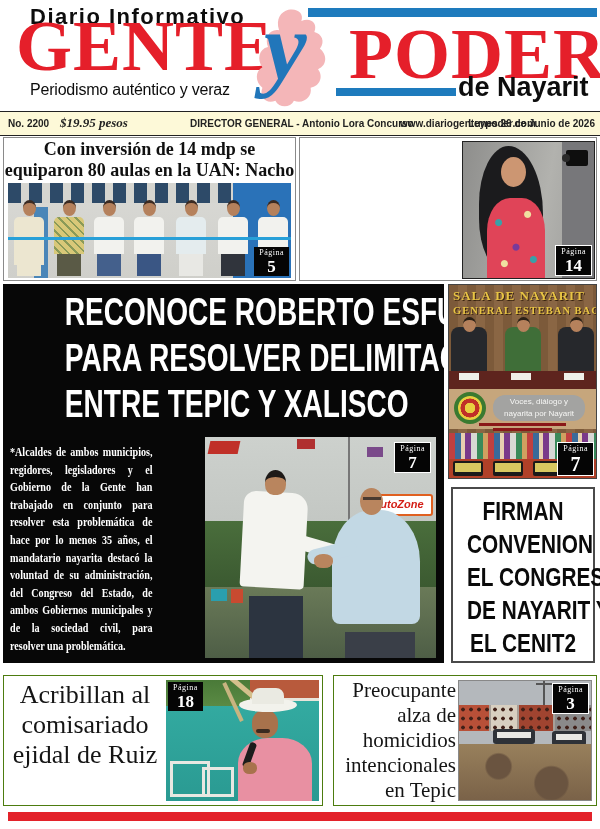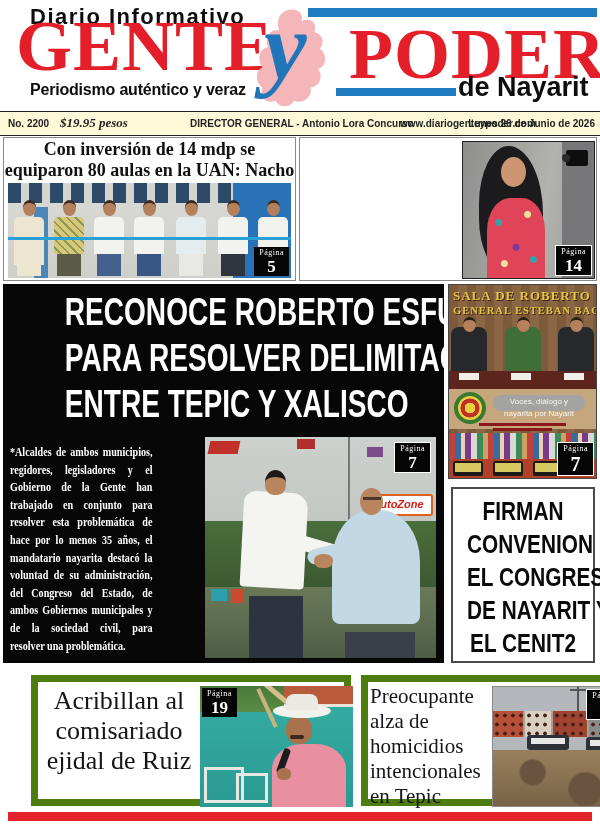--- a/index.html
+++ b/index.html
@@ -10,37 +10,37 @@
   .kicker{position:absolute;left:30px;top:4px;font-size:22px;font-weight:bold;color:#0d0d0d;letter-spacing:1.5px;text-align:right;}
   .title-left{position:absolute;left:16px;top:10px;font-family:"Liberation Serif",serif;font-weight:bold;
               font-size:72px;line-height:72px;color:#e51f2a;letter-spacing:1px;}
   .title-right{position:absolute;left:349px;top:18px;font-family:"Liberation Serif",serif;font-weight:bold;
               font-size:72px;line-height:72px;color:#e51f2a;letter-spacing:1px;}
   .state-shape{position:absolute;left:252px;top:8px;width:95px;height:102px;}
   .logo-y{position:absolute;left:264px;top:-8px;font-family:"Liberation Serif",serif;font-style:italic;
           font-weight:bold;font-size:96px;line-height:110px;color:#2176ba;}
   .blue-bar-top{position:absolute;left:308px;top:8px;width:289px;height:9px;background:#1e7bbd;}
   .blue-bar-bottom{position:absolute;left:336px;top:88px;width:120px;height:8px;background:#1e7bbd;}
-  .tagline{position:absolute;left:30px;top:81px;font-size:16px;font-weight:bold;color:#0d0d0d;letter-spacing:-0.2px;}
+  .tagline{position:absolute;left:30px;top:81px;font-size:16px;font-weight:normal;color:#0d0d0d;letter-spacing:-0.2px;}
   .region{position:absolute;left:458px;top:72px;font-size:27px;font-weight:bold;color:#0d0d0d;}
 
   
   .infobar{position:absolute;left:0;top:111px;width:600px;height:23px;background:#fdf9d8;
            border-top:1px solid #222;border-bottom:1px solid #222;font-size:10px;font-weight:bold;color:#222;}
   .infobar span{position:absolute;top:6px;white-space:nowrap;}
   .ib-issue{left:8px;}
   .ib-price{left:60px;top:3px !important;font-family:"Liberation Serif",serif;font-style:italic;font-size:13px;}
   .ib-dir{left:190px;}
   .ib-web{left:400px;}
   .ib-date{right:5px;left:auto;}
 
   
   .sbox{position:absolute;background:#fff;box-sizing:border-box;}
   .b-gray{border:1px solid #8a8a8a;}
-  .b-pink{border:7px solid #4d7c0f;margin-left:28px;}
+  .b-pink{border:1px solid #4d7c0f;}
   .serif{font-family:"Liberation Serif",serif;}
 
   
   .pg{position:absolute;background:#050505;color:#fff;text-align:center;padding:2px 5px 1px;line-height:1;
       font-family:"Liberation Serif",serif;z-index:9;}
   .pg .lb{display:block;font-size:8px;letter-spacing:0.5px;}
   .pg .nm{display:block;font-size:17px;font-weight:bold;margin-top:1px;}
   .pg.bordered{border:1px solid #fff;}
 
   
@@ -124,21 +124,21 @@
   .c7-g1{font-size:13px;} .c7-g2{font-size:10.5px;top:20px;}
   .c7-man{position:absolute;top:42px;width:36px;height:48px;background:#26282c;border-radius:8px 8px 0 0;}
   .c7-man .hd2{width:13px;height:13px;border-radius:50%;background:#b5815c;margin:-10px auto 0;border-top:3px solid #2a2016;box-sizing:border-box;height:15px;}
   .c7m1{left:2px;} .c7m2{left:56px;background:#3f6e38;} .c7m3{right:2px;}
   .c7-table{position:absolute;left:0;right:0;top:86px;height:18px;background:#5e241e;}
   .c7-paper{position:absolute;top:88px;width:20px;height:7px;background:#efefe8;}
   .c7p1{left:10px;} .c7p2{left:62px;} .c7p3{right:12px;}
   .c7-wall2{position:absolute;left:0;right:0;top:104px;height:40px;background:#c6a67c;}
   .c7-logo{position:absolute;left:5px;top:107px;width:32px;height:32px;border-radius:50%;border:4px solid #3a7a30;
            background:radial-gradient(#e8d040 30%,#c03028 32%,#c03028 55%,#e8d040 57%);box-sizing:border-box;}
-  .c7-pill{position:absolute;left:44px;top:110px;width:92px;height:16px;background:#a3a3a1;border-radius:12px;
+  .c7-pill{position:absolute;left:44px;top:110px;width:92px;height:26px;background:#a3a3a1;border-radius:12px;
            text-align:center;color:#f6f6f4;font-size:8px;line-height:12px;padding-top:1px;box-sizing:border-box;}
   .c7-redtxt{position:absolute;left:30px;right:30px;top:138px;height:3px;background:#8a1818;}
   .c7-redtxt2{position:absolute;left:44px;right:44px;top:143px;height:3px;background:#8a1818;}
   .c7-crowd{position:absolute;left:0;right:0;top:148px;height:26px;
             background:repeating-linear-gradient(90deg,#c04040 0 6px,#3a6a9a 6px 12px,#e8d0b0 12px 16px,#7a3a8a 16px 22px,#d8d8d4 22px 28px,#3a8a5a 28px 34px,#d0a060 34px 39px);}
   .c7-desk{position:absolute;left:0;right:0;top:174px;height:21px;background:#b04028;}
   .c7-mon{position:absolute;top:176px;width:30px;height:15px;background:#1a1a1a;border-radius:2px;}
   .c7-mon i{display:block;margin:2px;height:9px;background:#d8c860;}
   .c7mo1{left:4px;} .c7mo2{left:44px;} .c7mo3{left:84px;}
 
@@ -161,21 +161,21 @@
   .pr-face{position:absolute;left:56%;top:30px;width:26px;height:28px;background:#a8724c;border-radius:45%;}
   .pr-must{position:absolute;left:59%;top:49px;width:14px;height:4px;background:#3a2a20;border-radius:2px;}
   .pr-shirt{position:absolute;left:47%;top:58px;width:74px;height:63px;background:#e890a2;border-radius:40% 40% 0 0;}
   .pr-mic{position:absolute;left:52%;top:62px;width:7px;height:26px;background:#1c1c1c;transform:rotate(20deg);border-radius:3px;}
   .pr-hand{position:absolute;left:50%;top:82px;width:14px;height:12px;background:#a8724c;border-radius:45%;}
   .pr-chair{position:absolute;left:4px;bottom:4px;width:34px;height:30px;border:3px solid #e8e8e2;background:transparent;}
   .pr-chair2{left:36px;width:26px;height:24px;}
 
   
   .boxD{left:333px;top:675px;width:264px;height:131px;}
-  .hD{position:absolute;left:2px;top:2px;width:120px;text-align:left;font-size:21px;line-height:25px;color:#151515;}
+  .hD{position:absolute;left:2px;top:2px;width:120px;text-align:right;font-size:21px;line-height:25px;color:#151515;}
   .photoT{position:absolute;left:124px;top:4px;width:134px;height:121px;border:1px solid #888;overflow:hidden;
           background:#b4b8bc;box-sizing:border-box;}
   .pt-houses{position:absolute;left:0;right:0;top:24px;height:26px;background:#a8a098;}
   .pt-h{position:absolute;top:0;height:100%;background-image:radial-gradient(#402018 1.5px,transparent 2px);background-size:8px 9px;}
   .pt-h1{left:0;width:30px;background-color:#b85038;}
   .pt-h2{left:32px;width:26px;background-color:#d8cfc0;}
   .pt-h3{left:60px;width:34px;background-color:#a04430;}
   .pt-h4{right:0;width:36px;background-color:#8a8a8a;}
   .pt-truck{position:absolute;width:42px;height:15px;background:#2e3238;border-radius:3px;}
   .pt-truck i{display:block;margin:3px 4px;height:6px;background:#e8e8e4;}
@@ -312,21 +312,21 @@
       <div class="pm-m2leg"></div>
       <div class="pm-hands"></div>
       <div class="pg bordered" style="right:5px;top:5px;">
         <span class="lb">Página</span>
         <span class="nm">7</span>
       </div>
     </div>
   </section>
 
   <section class="sbox photoC7">
-    <div class="c7-gold c7-g1 serif">SALA DE ROBERTO</div>
+    <div class="c7-gold c7-g1 serif">SALA DE NAYARIT</div>
     <div class="c7-gold c7-g2 serif" style="top:20px;">GENERAL ESTEBAN BACA C</div>
     <div class="c7-man c7m1">
         <div class="hd2"></div>
       </div>
     <div class="c7-man c7m2">
         <div class="hd2"></div>
       </div>
     <div class="c7-man c7m3">
         <div class="hd2"></div>
       </div>
@@ -378,21 +378,21 @@
       <div class="pr-face"></div>
       <div class="pr-must"></div>
       <div class="pr-hatbrim"></div>
       <div class="pr-hattop"></div>
       <div class="pr-mic"></div>
       <div class="pr-hand"></div>
       <div class="pr-chair"></div>
       <div class="pr-chair pr-chair2"></div>
       <div class="pg" style="left:2px;top:2px;">
         <span class="lb">Página</span>
-        <span class="nm">19</span>
+        <span class="nm">18</span>
       </div>
     </div>
   </section>
 
   <section class="sbox b-pink boxD">
     <div class="hD serif">Preocupante alza de homicidios intencionales en Tepic</div>
     <div class="photoT">
       <div class="pt-pole"></div>
       <div class="pt-polearm"></div>
       <div class="pt-houses">

